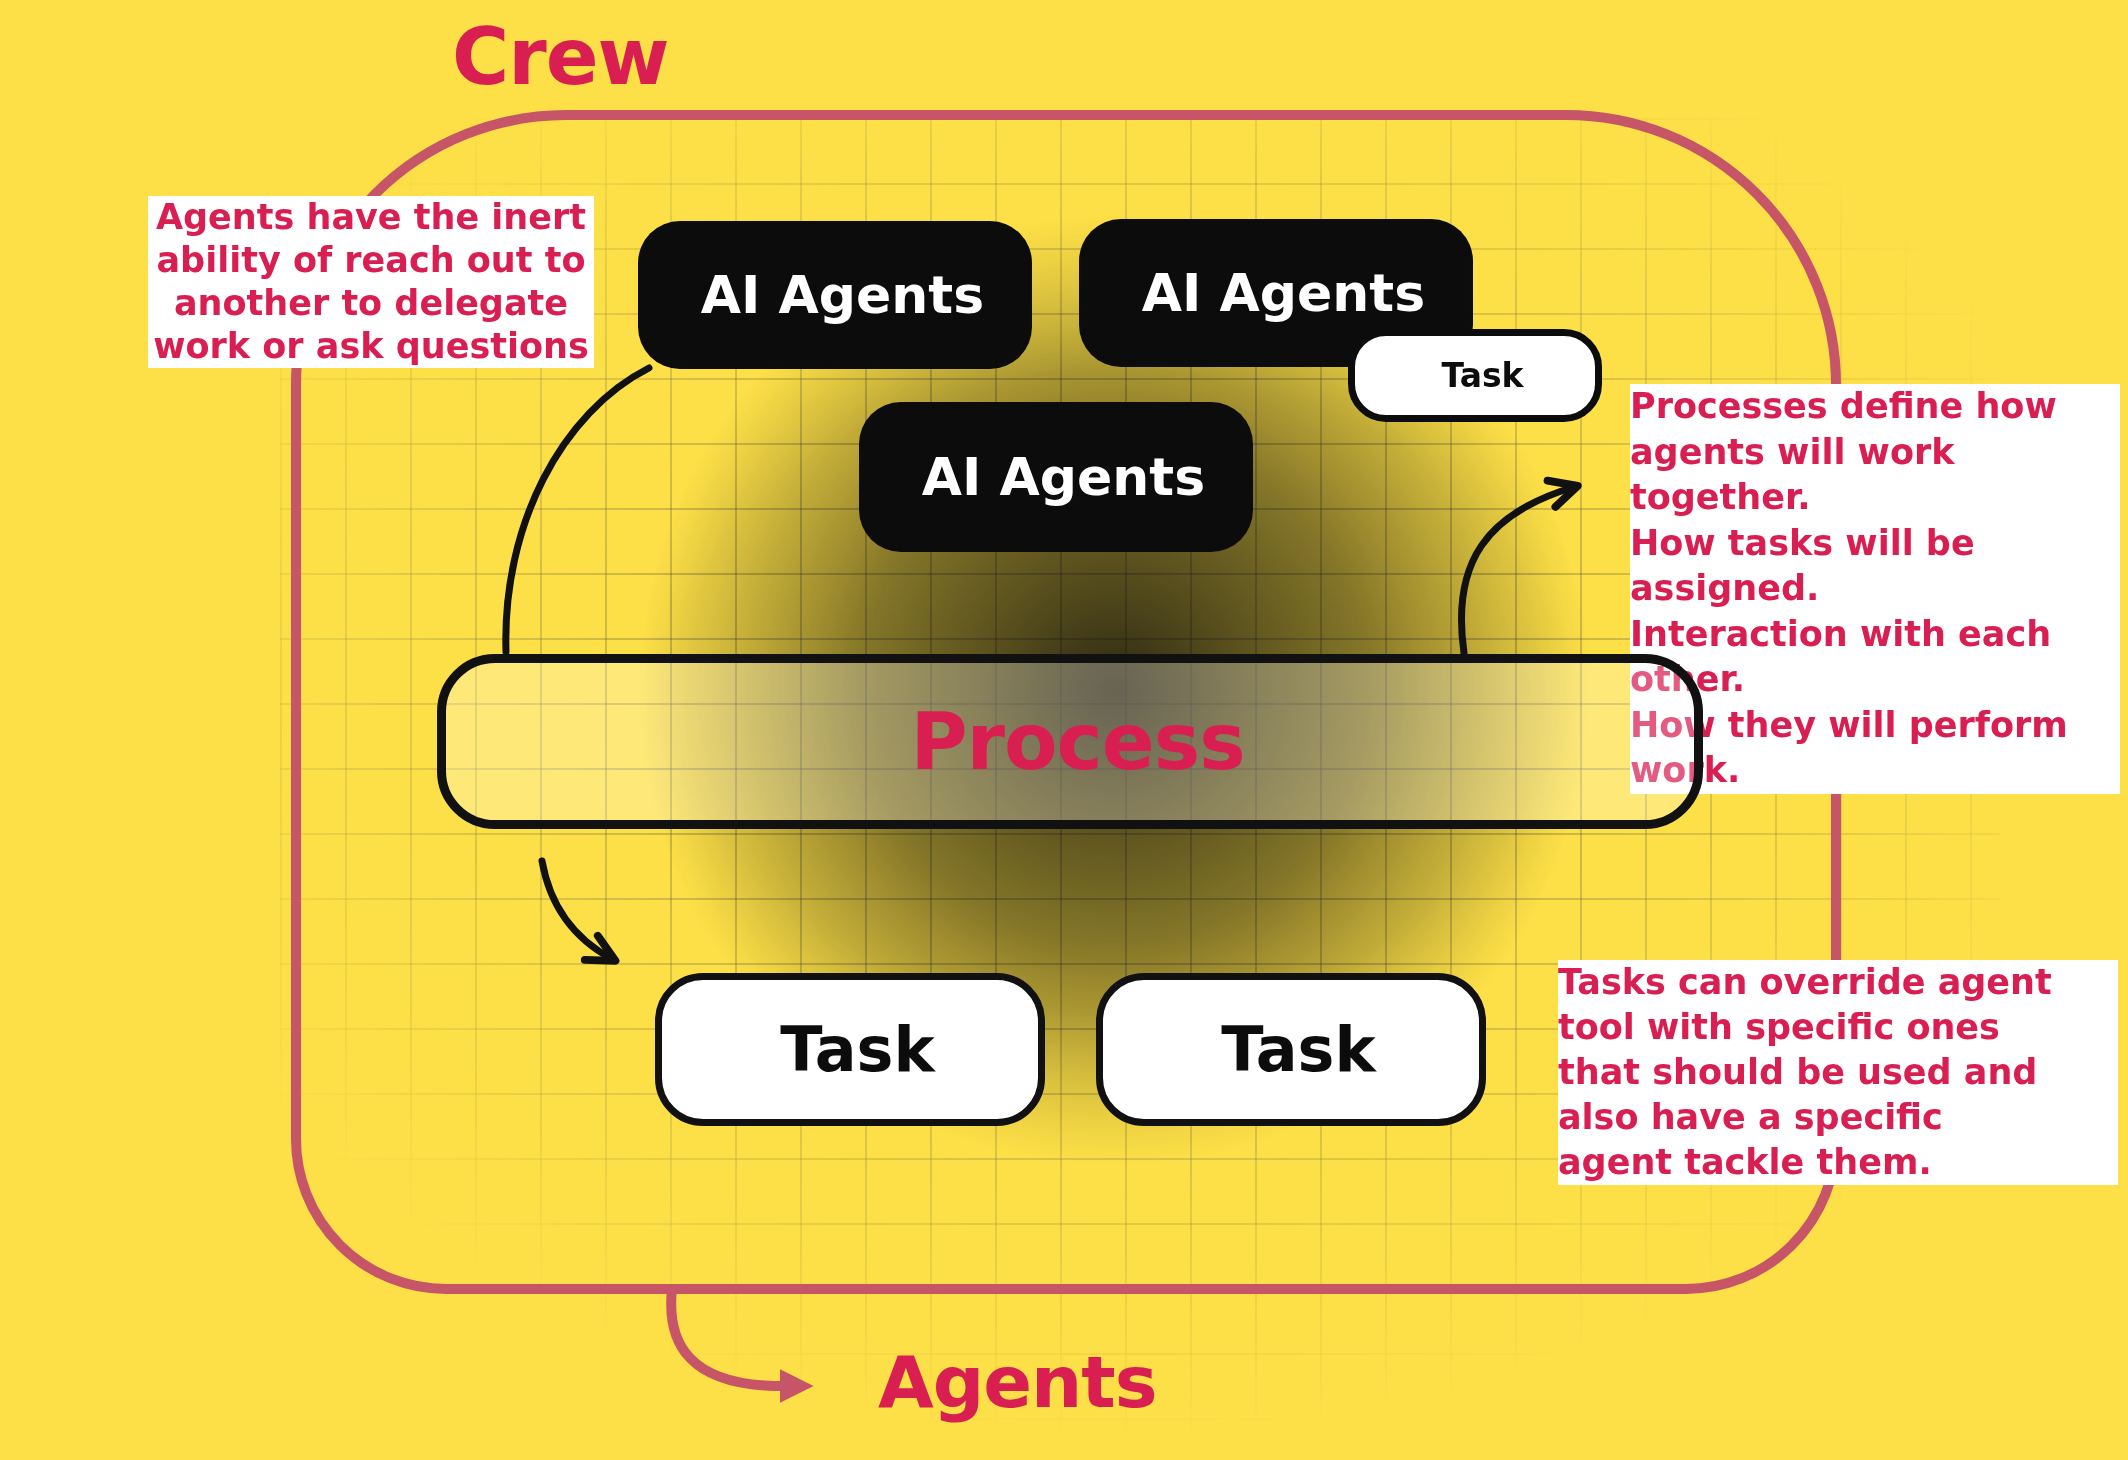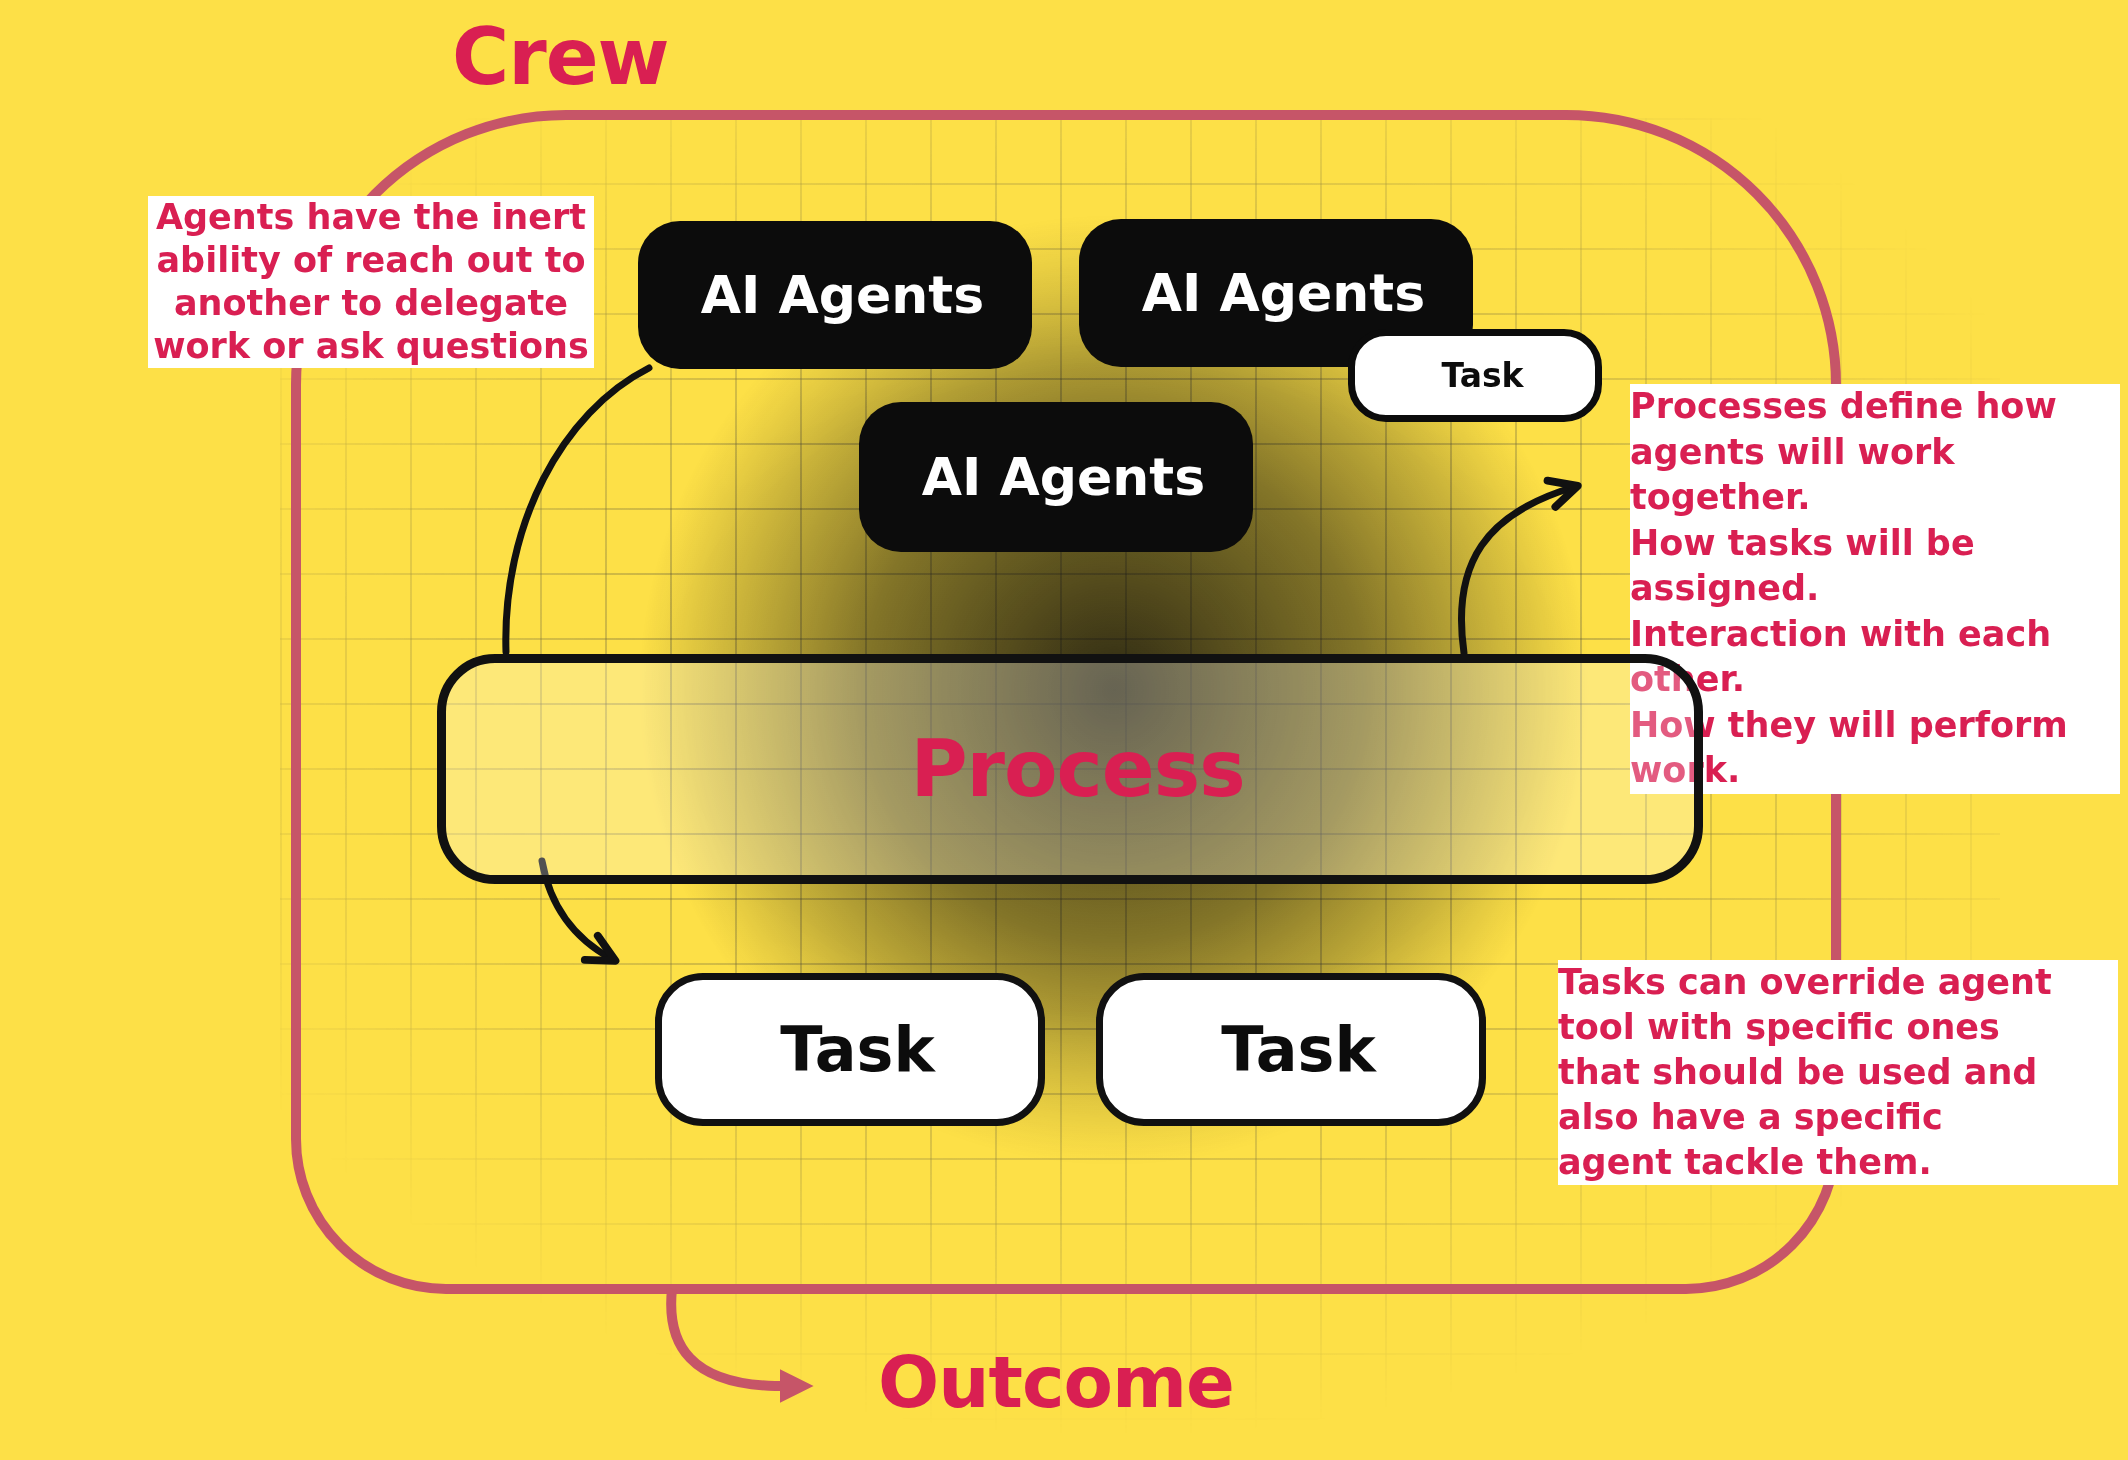--- a/index.html
+++ b/index.html
@@ -49,21 +49,21 @@
   }
   .agents-1{left:638px;top:221px;}
   .agents-2{left:1079px;top:219px;}
   .agents-3{left:859px;top:402px;width:394px;height:150px;}
   .tools{
     left:1348px;top:329px;width:254px;height:93px;
     background:#ffffff;border:7px solid #0C0C0C;border-radius:38px;
     color:#0C0C0C;font-weight:800;font-size:33px;z-index:4;
   }
   .process{
-    left:437px;top:654px;width:1266px;height:230px;
+    left:437px;top:654px;width:1266px;height:175px;
     background:rgba(255,255,255,0.27);
     border:9px solid #111111;border-radius:58px;
     color:var(--accent,#D91F52);font-weight:800;font-size:78px;letter-spacing:-1px;
   }
   .task{
     width:390px;height:153px;background:#ffffff;
     border:7px solid #111111;border-radius:48px;
     color:#0C0C0C;font-weight:800;font-size:62px;
   }
   .task-1{left:655px;top:973px;}
@@ -123,15 +123,15 @@
   <div class="node tools">Task</div>
 
   <div class="node agents agents-3">AI Agents</div>
 
   <div class="node process">Process</div>
 
   <div class="node task task-1">Task</div>
 
   <div class="node task task-2">Task</div>
 
-  <div class="heading outcome-title">Outcome</div>
+  <div class="heading outcome-title">Agents</div>
 
 </div>
 
 </body></html>

